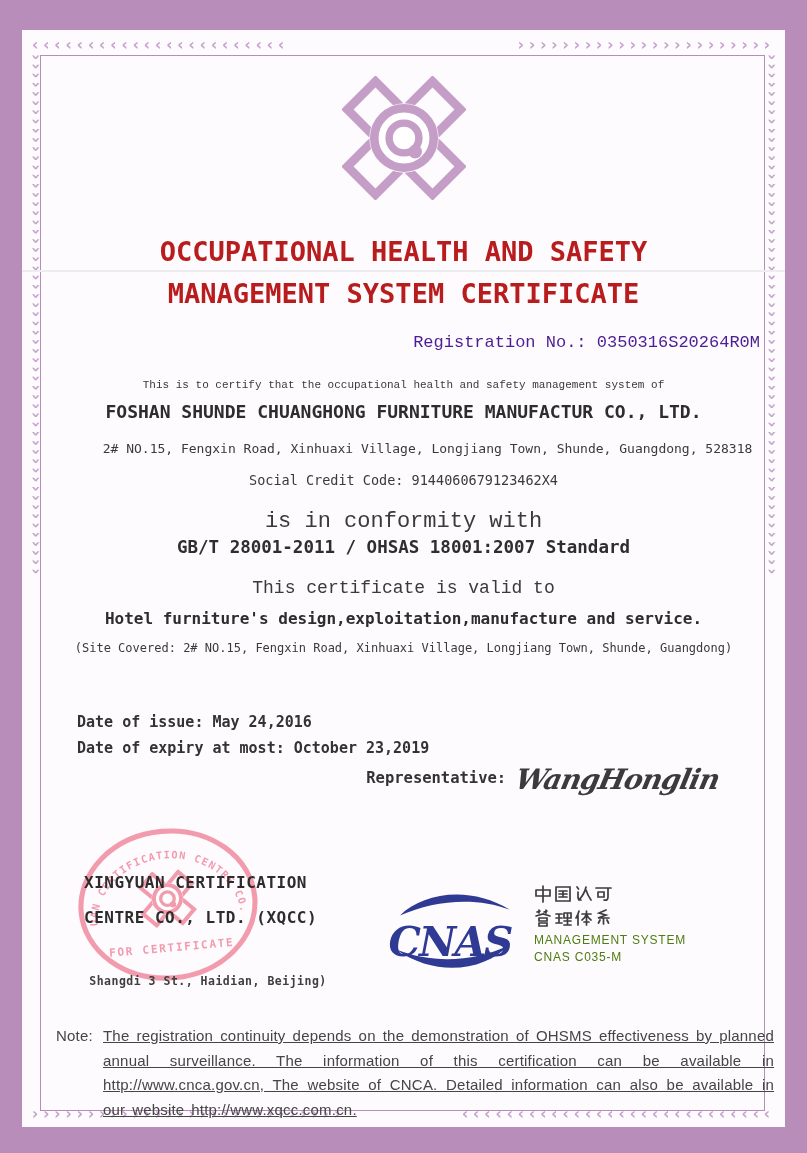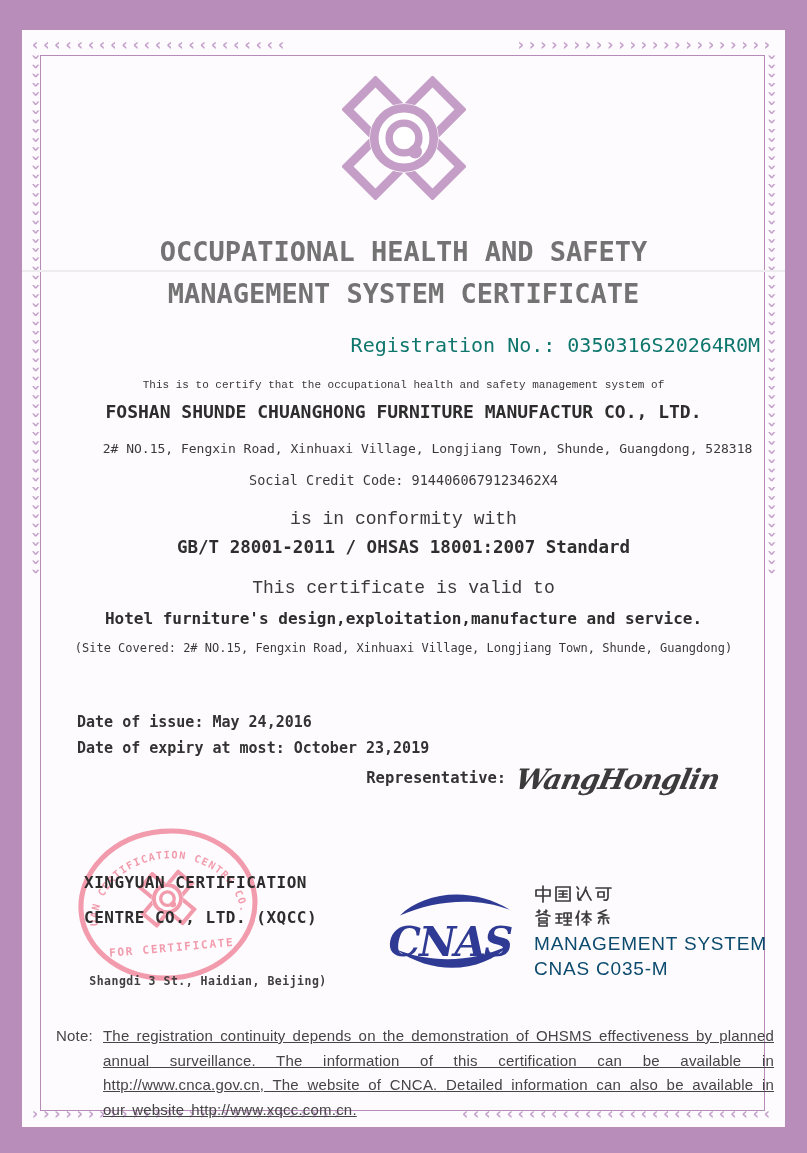--- a/index.html
+++ b/index.html
@@ -24,46 +24,46 @@
   .chev-left{left:6px;}
   .chev-right{right:5px;}
   .inner-line{
     position:absolute;left:18px;right:20px;top:25px;bottom:16px;
     border:1.6px solid #b78cba;pointer-events:none;
   }
   .scan-line{position:absolute;left:0;right:0;top:240px;height:2px;background:#ededf0;}
   
   .ctr{position:absolute;left:0;right:0;text-align:center;white-space:nowrap;}
   .abs{position:absolute;white-space:nowrap;}
-  .title{font-weight:bold;font-size:27px;color:#737373;}
-  .reg{font-size:20px;color:#0f766e;}
+  .title{font-weight:bold;font-size:27px;color:#b91c1c;}
+  .reg{font-size:17px;color:#4c1d95;font-family:Liberation Mono, monospace;}
   .serifmono{font-family:"Liberation Mono",monospace;color:#3a3a3a;}
   .certify{font-size:11px;}
   .company{font-weight:bold;font-size:18px;color:#2d2d2d;}
   .address{font-size:13px;color:#3a3a3a;margin-left:48px;}
   .social{font-size:13.5px;color:#3a3a3a;}
-  .conform{font-size:18px;}
+  .conform{font-size:22px;}
   .standard{font-weight:bold;font-size:17.5px;color:#2e2e2e;}
   .validh{font-size:18px;}
   .scope{font-weight:bold;font-size:16px;color:#2d2d2d;}
   .site{font-size:12px;color:#3a3a3a;}
   .dateline{font-weight:bold;font-size:15px;color:#333;}
   .rep-row{font-weight:bold;font-size:15.5px;color:#333;}
   .signature{
     display:inline-block;font-family:"DejaVu Serif",serif;font-style:italic;font-weight:bold;
     font-size:28px;color:#3b3b3b;transform:skewX(-12deg);margin-left:10px;vertical-align:-6px;
     letter-spacing:-1px;
   }
   .issuer-name{font-weight:bold;font-size:16px;color:#2c2c2c;letter-spacing:.5px;z-index:3;}
   .issuer-addr{font-weight:bold;font-size:11.5px;color:#3f3f3f;letter-spacing:.5px;text-align:center;
                position:absolute;left:36px;width:300px;white-space:nowrap;z-index:3;}
   .stamp{position:absolute;left:52px;top:796px;opacity:.82;transform:rotate(-5deg);z-index:1;}
   .cnas-logo{position:absolute;left:362px;top:857px;}
   .cnas-text{position:absolute;left:512px;top:855px;}
-  .cnas-text .lat{font-family:"Liberation Sans",sans-serif;font-size:19px;color:#0c4a6e;
+  .cnas-text .lat{font-family:"Liberation Sans",sans-serif;font-size:12px;color:#4d7c0f;
                   letter-spacing:.8px;white-space:nowrap;margin-top:3px;}
   .cjk{display:block;margin-bottom:5px;}
   .cjk path{stroke:#3d3d3d;stroke-width:1.7;fill:none;stroke-linecap:round;}
   .note{
     position:absolute;left:34px;top:994px;width:718px;
     font-family:"Liberation Sans",sans-serif;font-size:15px;line-height:24.6px;
     color:#454545;letter-spacing:.2px;word-spacing:2.5px;
   }
   .note .note-label{position:absolute;left:0;top:0;}
   .note .note-body{padding-left:47px;text-align:justify;text-decoration:underline;}

